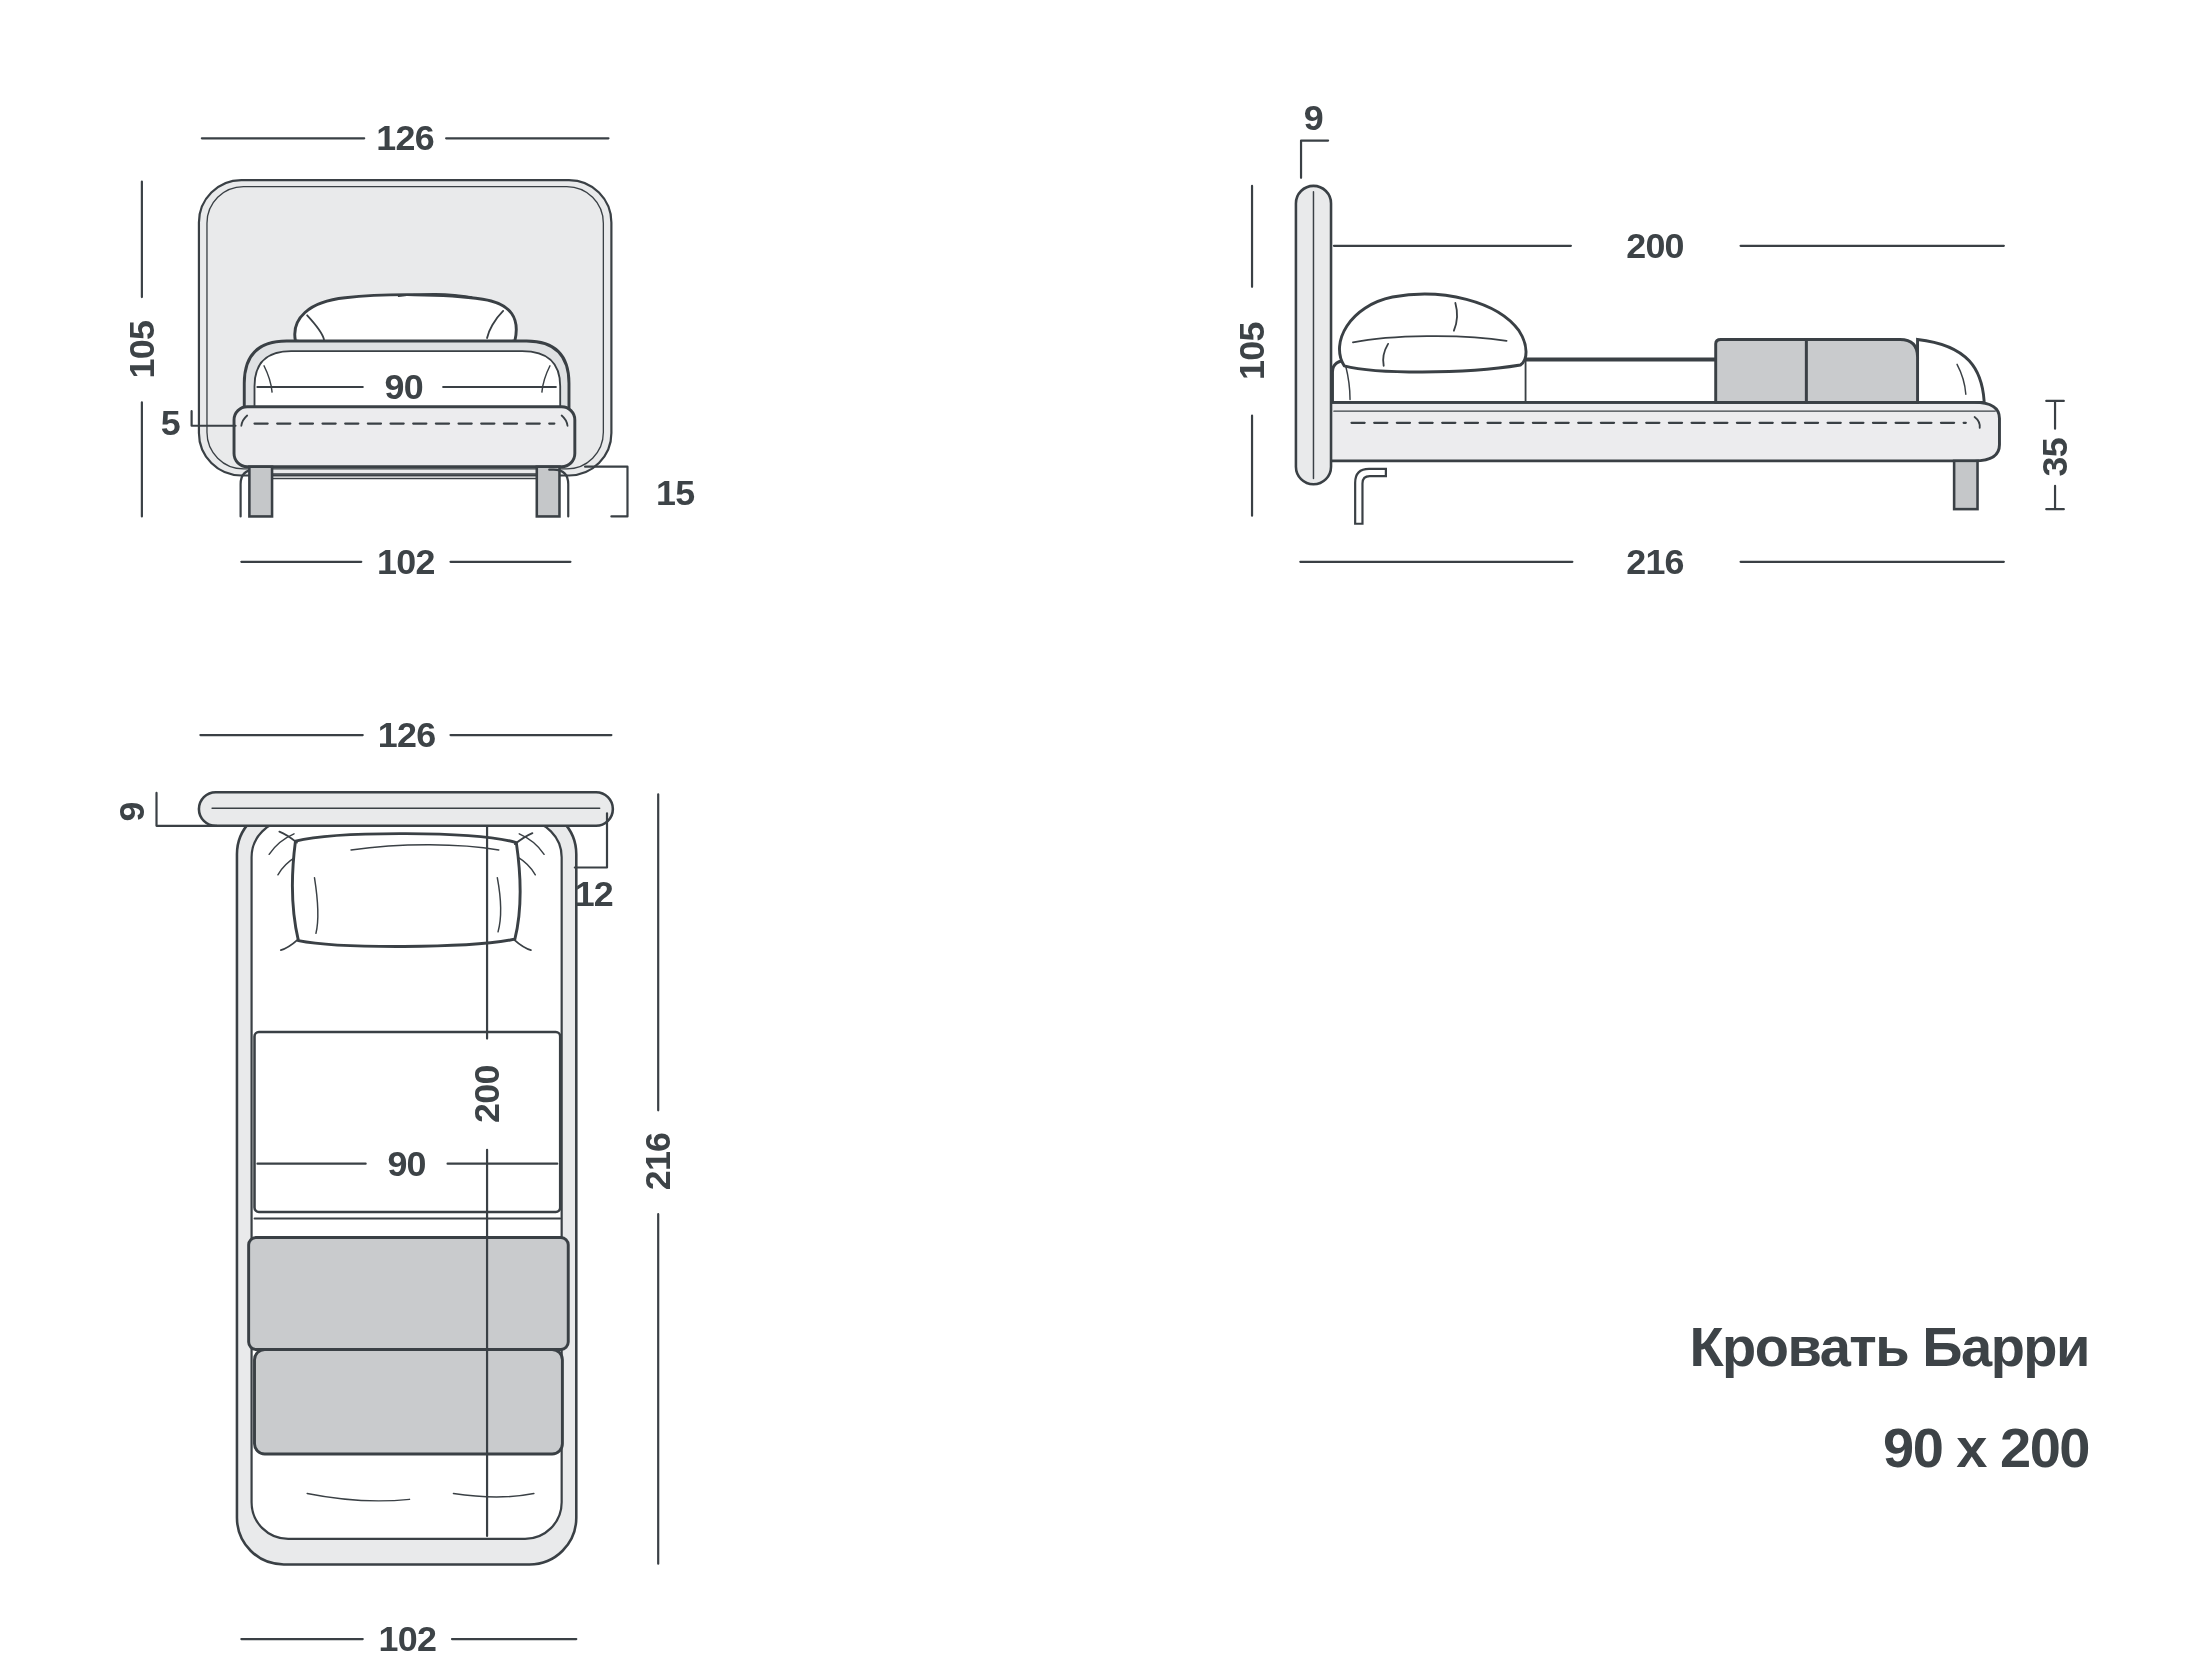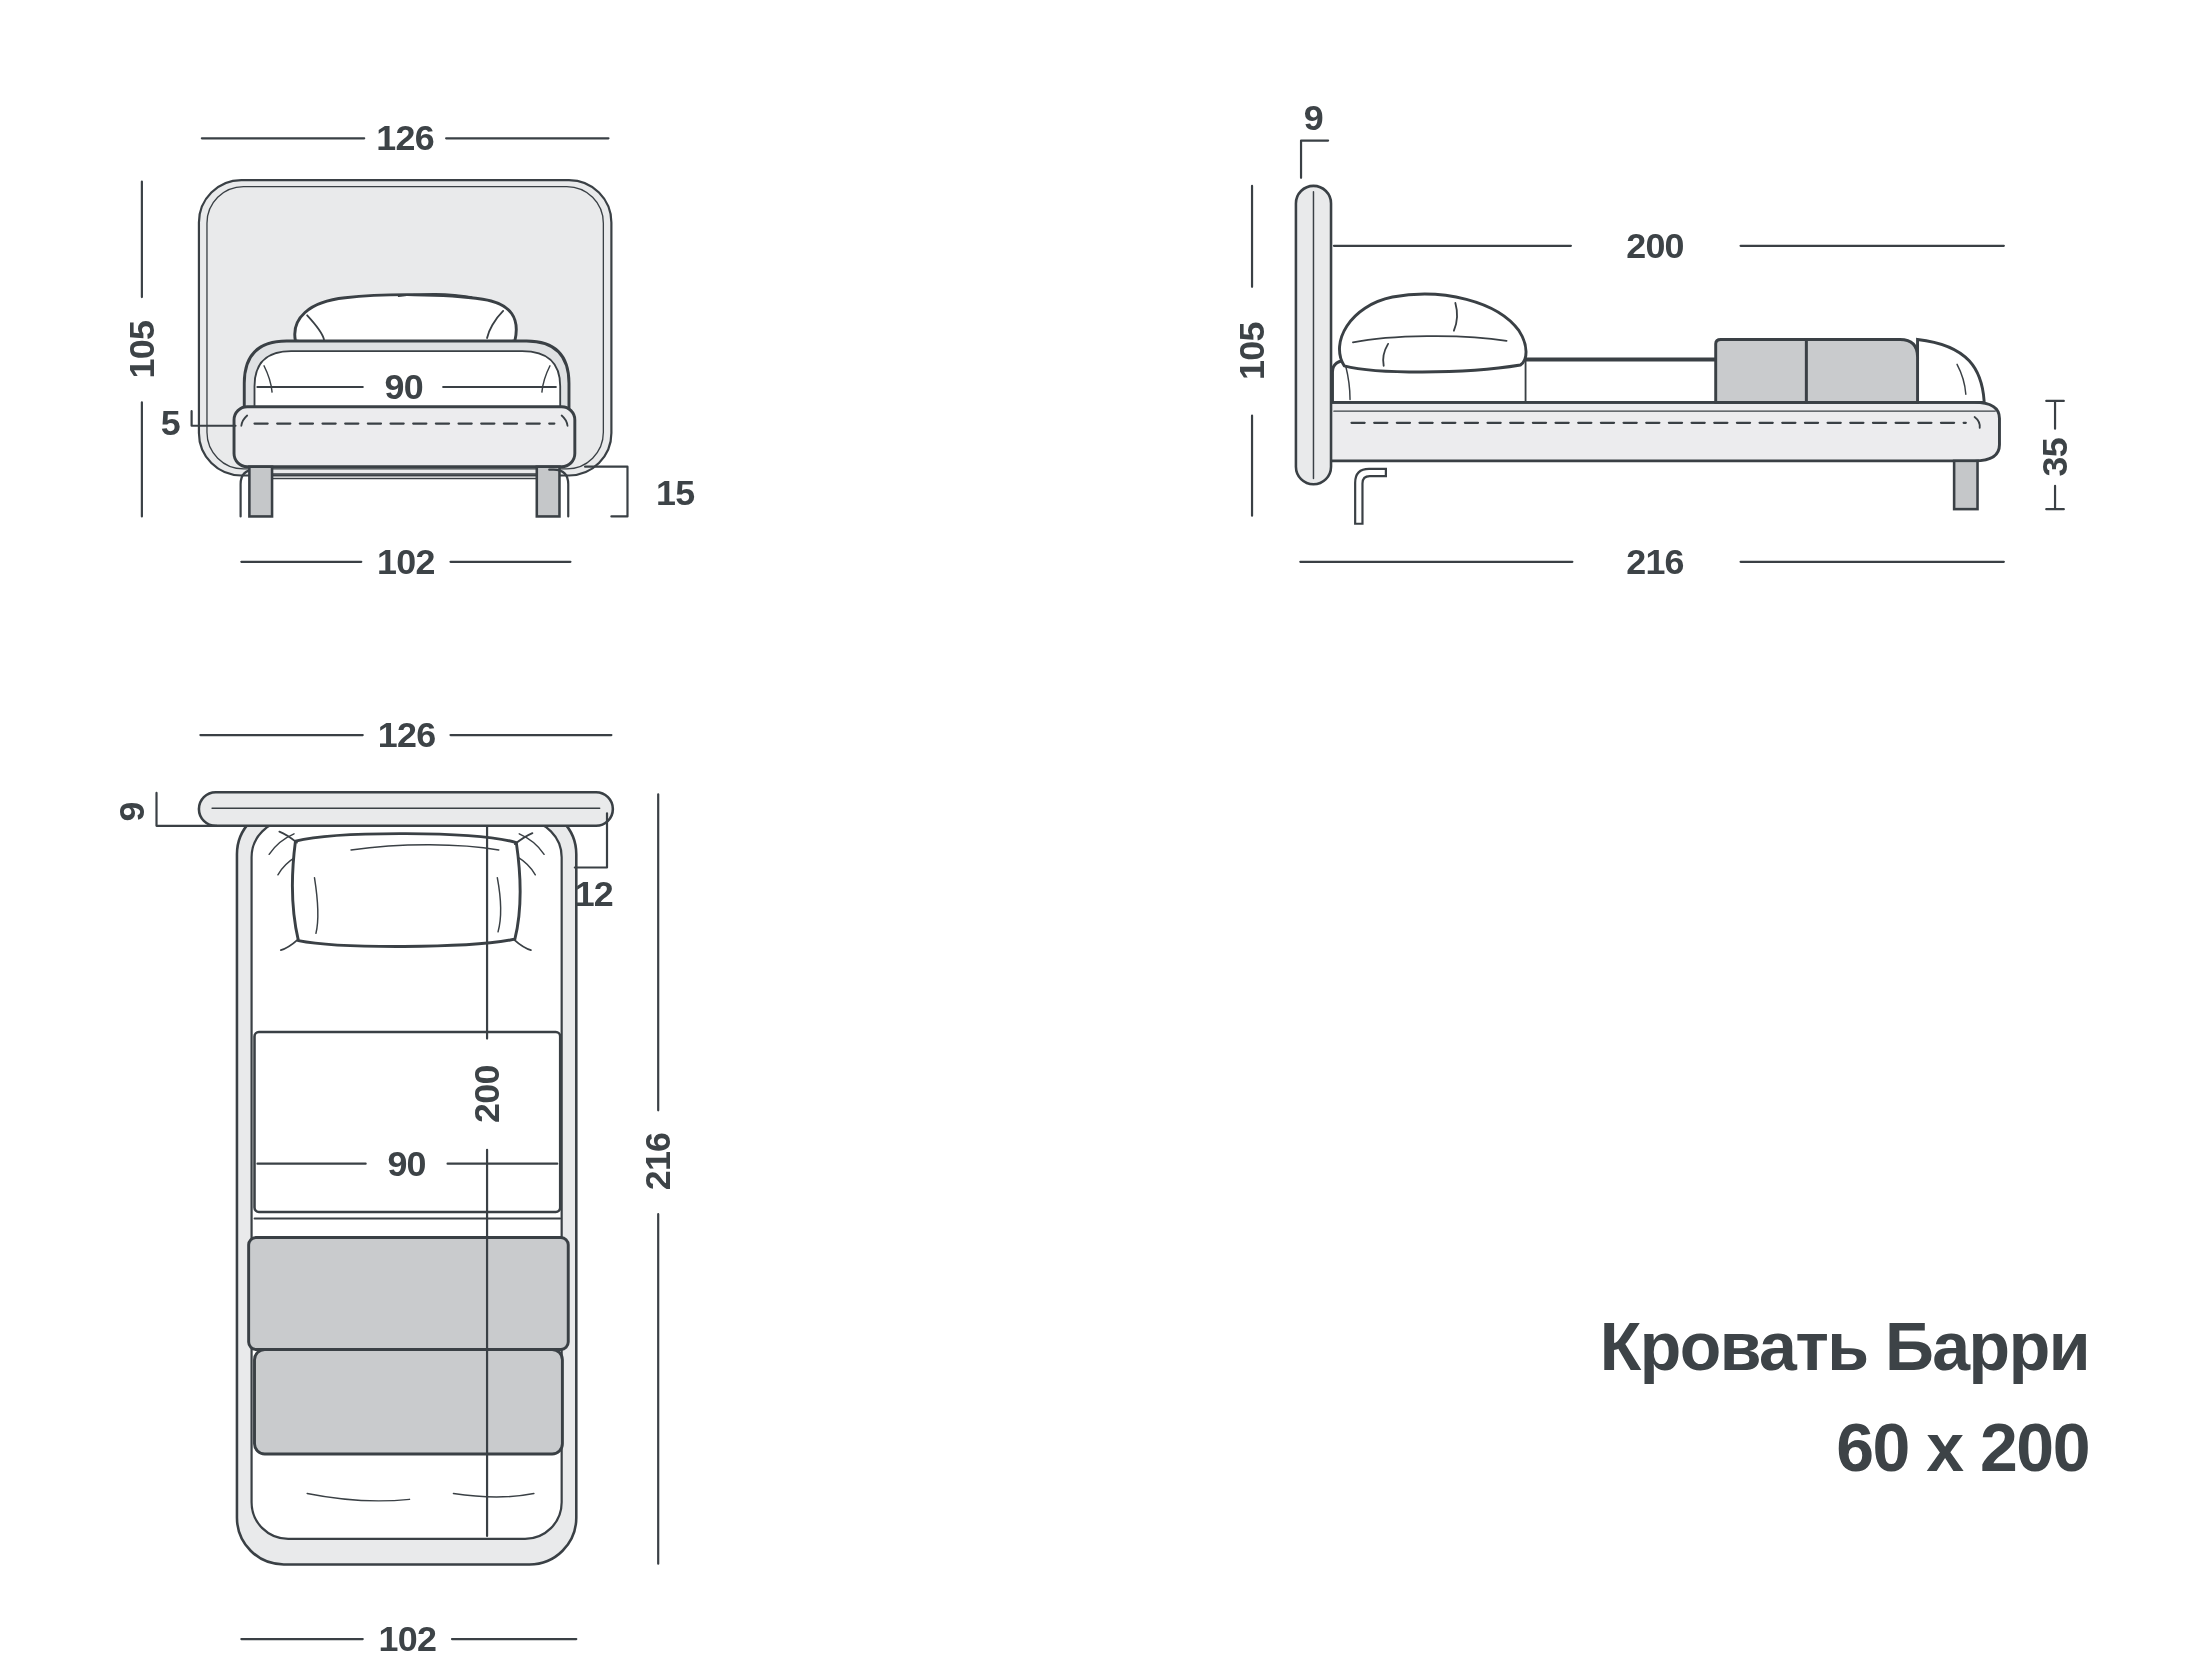--- a/index.html
+++ b/index.html
@@ -18,21 +18,21 @@
   .fill-rail  {fill:var(--rail);stroke:var(--line);}
   .fill-white {fill:var(--white);stroke:var(--line);}
   .fill-gray  {fill:var(--gray);stroke:var(--line);}
   .fill-leg   {fill:var(--leg);stroke:var(--line);}
   .dim  {stroke:var(--line);stroke-width:3;fill:none;stroke-linecap:round;}
   .dash {stroke-dasharray:18 13;}
   .dtxt {font-family:"Liberation Sans","DejaVu Sans",sans-serif;
          font-size:49px;font-weight:600;fill:var(--text);letter-spacing:-1px;}
   
   .title{position:absolute;right:105px;top:1296px;text-align:right;
-         color:var(--text);font-weight:700;font-size:68px;line-height:101px;
+         color:var(--text);font-weight:700;font-size:56px;line-height:101px;
          letter-spacing:-1.5px;white-space:nowrap;}
   .title div{display:block;}
 </style>
 </head>
 <body>
 
 <svg id="drawing" width="2194" height="1675" viewBox="0 0 3000 2290" xmlns="http://www.w3.org/2000/svg">
 
   <g>
 
@@ -208,15 +208,15 @@
 
     <g>
       <path class="dim" d="M330,2241 H496 M618,2241 H788"></path>
       <text class="dtxt" x="557" y="2241" text-anchor="middle" dominant-baseline="central">102</text>
     </g>
   </g>
 </svg>
 
 <div class="title">
   <div>Кровать Барри</div>
-  <div>60 х 200</div>
+  <div>90 х 200</div>
 </div>
 
 
 </body></html>

